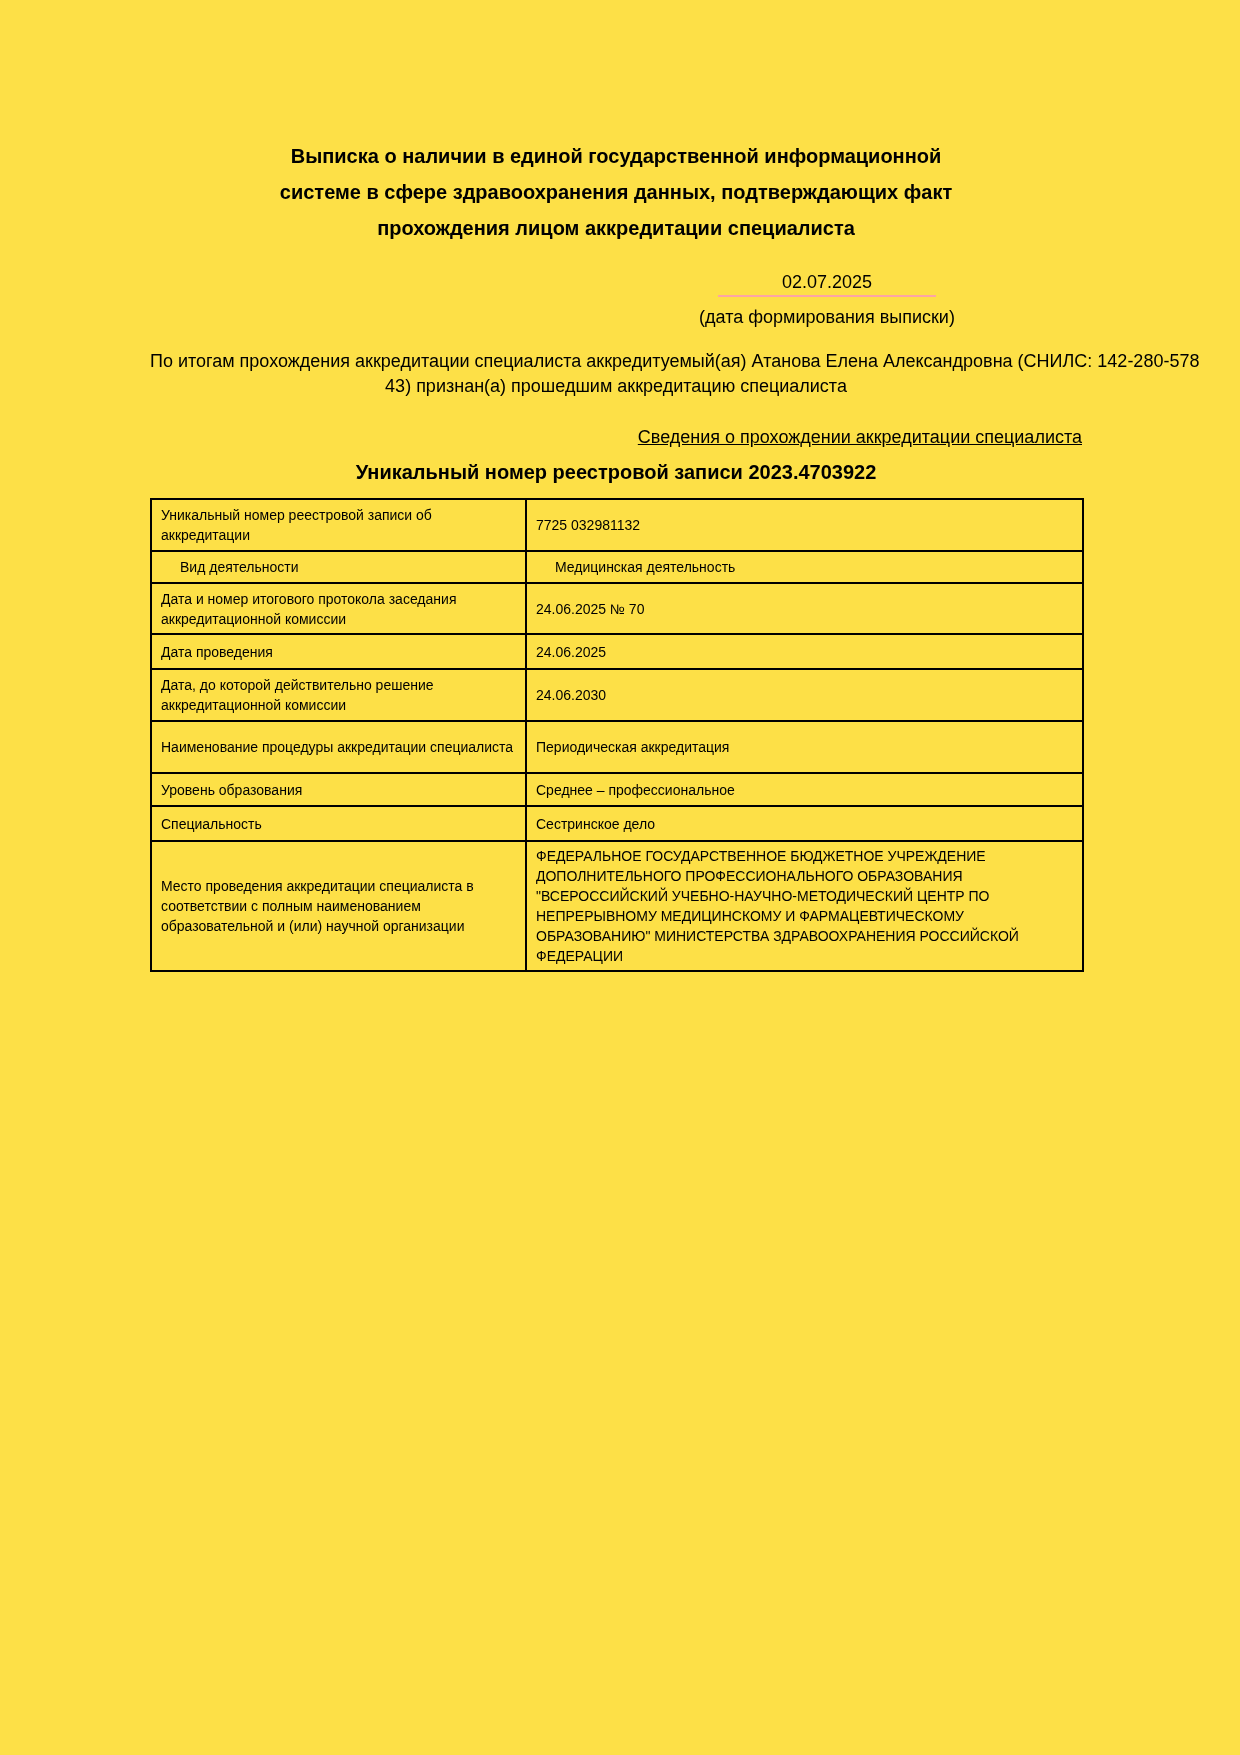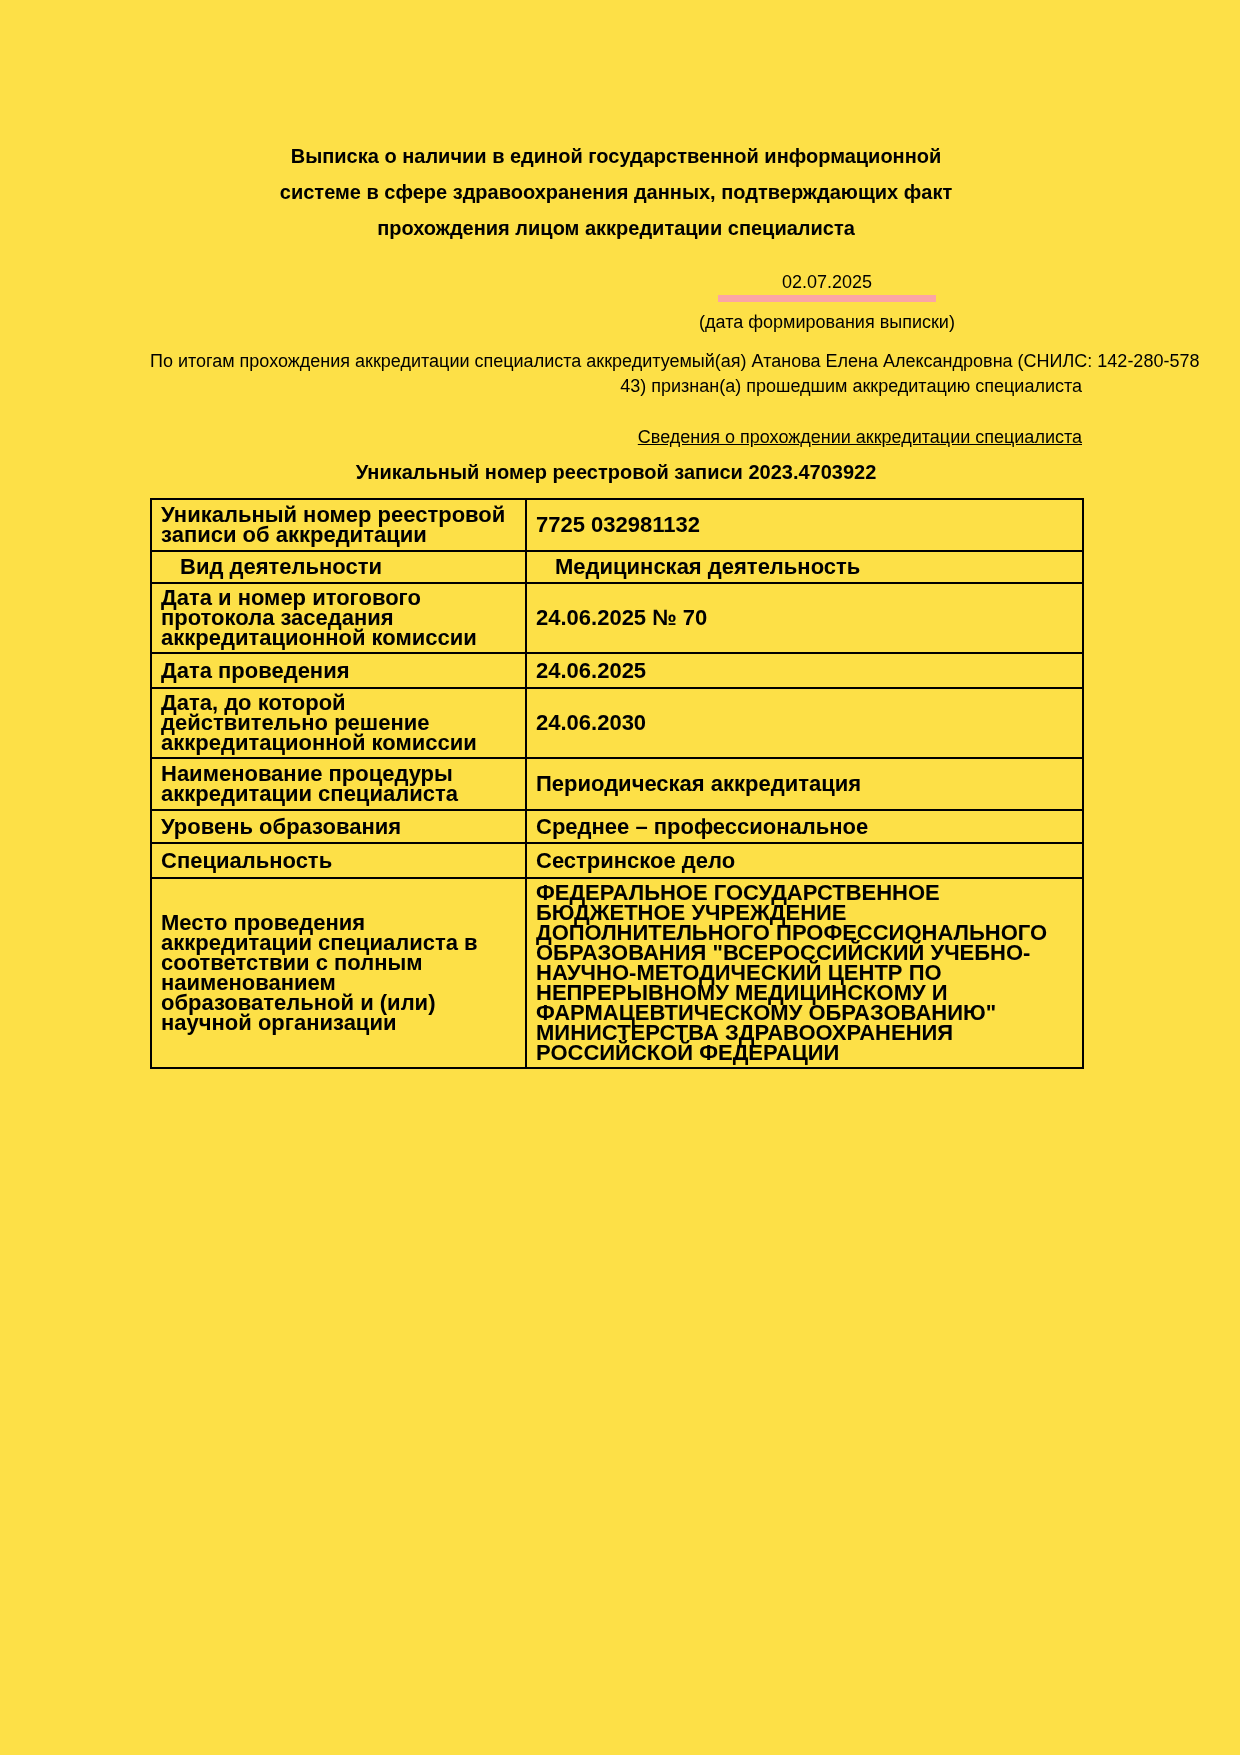--- a/index.html
+++ b/index.html
@@ -32,35 +32,35 @@
     top: 272px;
     left: 697px;
     width: 260px;
     text-align: center;
     font-size: 18px;
   }
   .date-value {
     width: 218px;
     margin: 0 auto;
     padding-bottom: 2px;
-    border-bottom: 7px solid #fca5a5;
+    border-bottom: 2px solid #fca5a5;
     line-height: 21px;
     white-space: nowrap;
   }
   .date-caption {
     padding-top: 10px;
     line-height: 21px;
     white-space: nowrap;
   }
   .intro {
     position: absolute;
     top: 349px;
     left: 150px;
     width: 932px;
-    text-align: right;
+    text-align: center;
     font-size: 18px;
     line-height: 25px;
   }
   .intro .i-line { white-space: nowrap; }
   .section-title {
     position: absolute;
     top: 426px;
     left: 150px;
     width: 932px;
     text-align: right;
@@ -78,22 +78,21 @@
     font-weight: bold;
     line-height: 24px;
   }
   table.acc-table {
     position: absolute;
     top: 498px;
     left: 150px;
     width: 932px;
     border-collapse: collapse;
     table-layout: fixed;
-    font-size: 22px;
-    font-weight: bold;
+    font-size: 14px;
   }
   table.acc-table td {
     border: 2px solid #000;
     padding: 4px 9px;
     line-height: 20px;
     vertical-align: middle;
     box-sizing: border-box;
     word-wrap: break-word;
   }
   td.lbl { width: 375px; }

